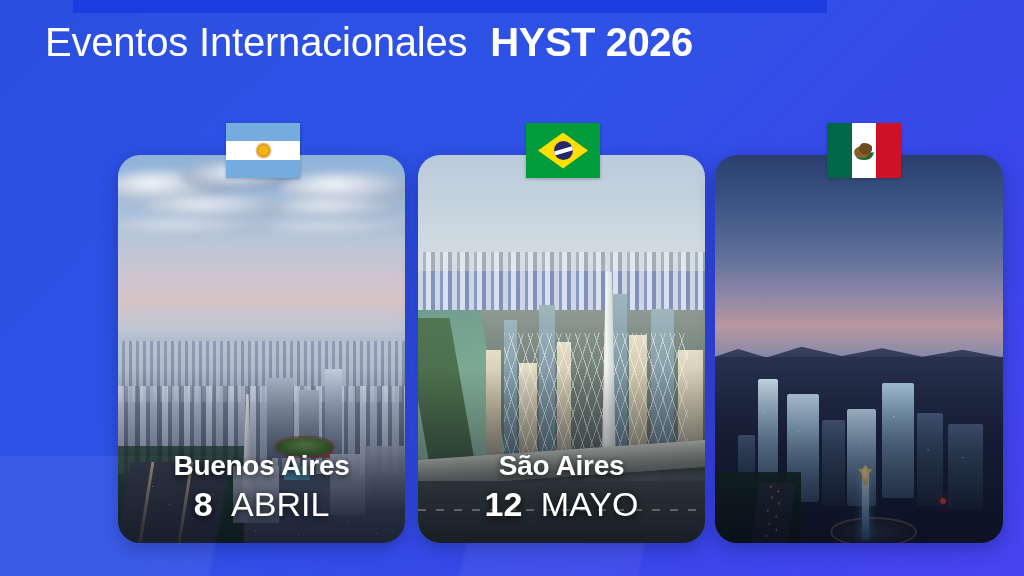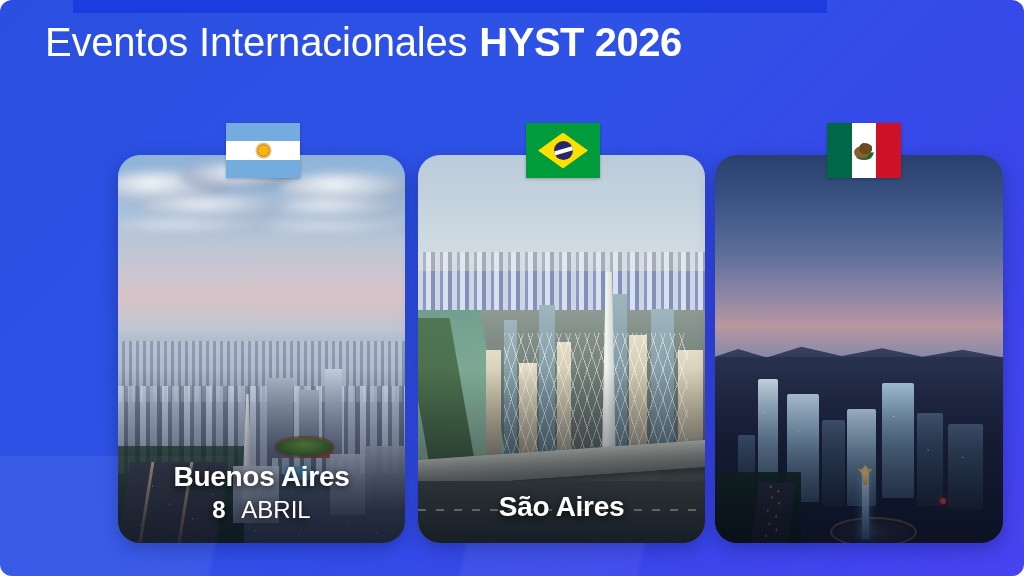--- a/index.html
+++ b/index.html
@@ -10,21 +10,20 @@
     overflow: hidden;
     font-family: "Liberation Sans", sans-serif;
   }
 
   #stage {
     position: relative;
     width: 1024px;
     height: 576px;
     background: linear-gradient(135deg, #2a4fe0 0%, #2e52e6 40%, #3a46ea 75%, #4843f0 100%);
     overflow: hidden;
-    border-radius: 12px;
   }
 
   
   #stage::after {
     content: "";
     position: absolute;
     left: 0; right: 0; bottom: 0; height: 120px;
     background:
       linear-gradient(102deg, rgba(255,255,255,0.055) 0 22%, rgba(255,255,255,0) 22.6% 100%),
       linear-gradient(102deg, rgba(255,255,255,0) 0 46%, rgba(255,255,255,0.05) 46.4% 63%, rgba(255,255,255,0) 63.4% 100%);
@@ -49,21 +48,21 @@
     height: 52px;
     display: flex;
     align-items: center;
     white-space: nowrap;
     color: #ffffff;
     font-size: 40px;
     letter-spacing: -0.2px;
     z-index: 6;
   }
   .heading .light { font-weight: 400; }
-  .heading .bold  { font-weight: 700; margin-left: 12px; letter-spacing: -0.5px; }
+  .heading .bold  { font-weight: 700; margin-left: 23px; letter-spacing: -0.5px; }
 
   
   .cards {
     position: absolute;
     left: 118px;
     top: 155px;
     width: 885px;
     height: 400px;
   }
 
@@ -365,21 +364,21 @@
   }
   .caption .city {
     font-size: 28px;
     font-weight: 700;
     letter-spacing: -0.3px;
     line-height: 1.1;
     white-space: nowrap;
   }
   .caption .date {
     margin-top: 4px;
-    font-size: 24px;
+    font-size: 34px;
     line-height: 1.1;
     white-space: nowrap;
   }
   .caption .date .day   { font-weight: 700; }
   .caption .date .month { font-weight: 400; margin-left: 9px; }
 
   .card.c3 .caption .city { font-size: 26px; }
 
   
   .flag {
@@ -526,20 +525,24 @@
         </div>
         <div class="sp-cables"></div>
         <div class="sp-pylon"></div>
         <div class="sp-deck"></div>
         <div class="sp-deck2"></div>
         <div class="sp-road"></div>
       </div>
       <div class="caption-shade"></div>
       <div class="caption">
         <div class="city">São Aires</div>
+        <div class="date">
+          <span class="day">12</span>
+          <span class="month">MAYO</span>
+        </div>
       </div>
     </div>
 
     <div class="card c3">
       <div class="scene">
         <div class="cm-sky"></div>
         <div class="cm-mtn"></div>
         <div class="cm-city">
           <div class="cm-tw cm-t8 dark"></div>
           <div class="cm-tw cm-t1"></div>

